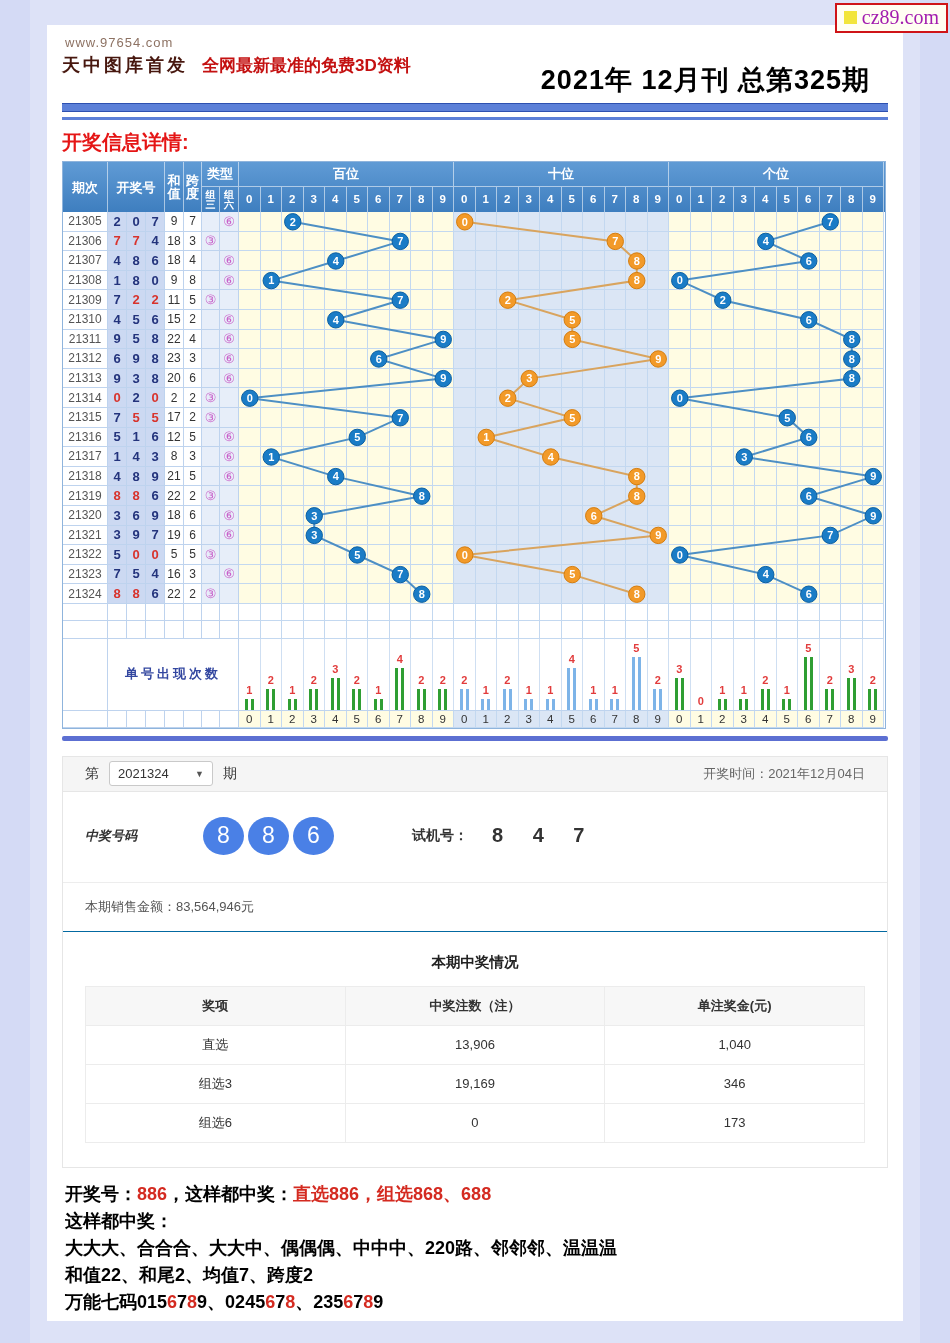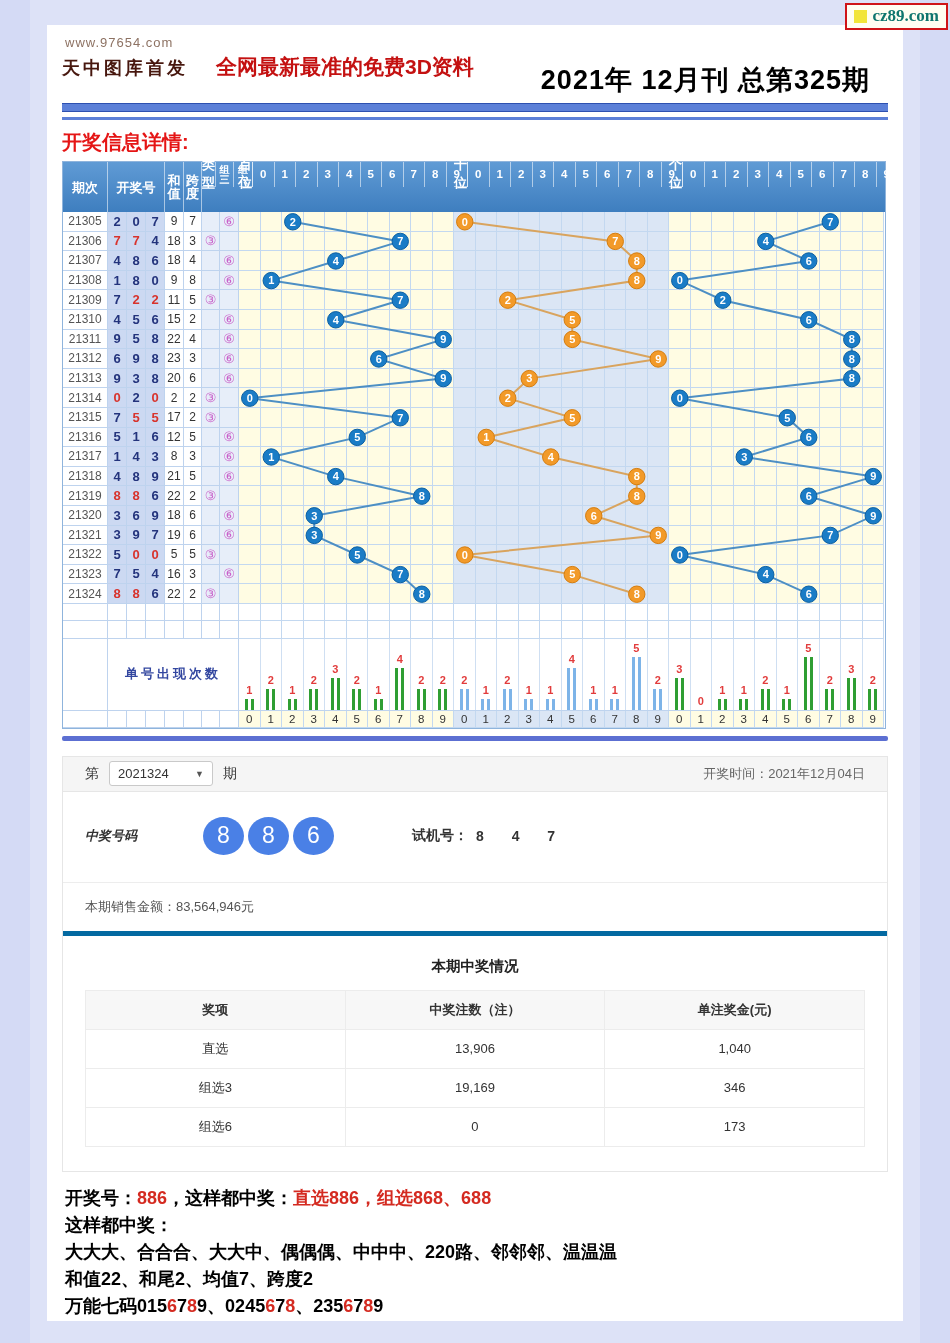--- a/index.html
+++ b/index.html
@@ -3,39 +3,39 @@
 <meta charset="utf-8">
 <style>
   html,body{margin:0;padding:0;}
   body{width:950px;height:1343px;position:relative;background:#dde2f7;font-family:"Liberation Sans",sans-serif;overflow:hidden;}
   .gutter{position:absolute;top:0;bottom:0;width:30px;background:#d4daf5;}
   .gutter.l{left:0;} .gutter.r{right:0;}
   .card{position:absolute;left:47px;top:25px;width:856px;height:1296px;background:#ffffff;box-sizing:border-box;}
   
   .cz-badge{position:absolute;top:3px;right:2px;background:#fffef2;border:2px solid #cf1418;padding:1px 7px 2px;display:flex;align-items:center;gap:5px;z-index:5;}
   .cz-sq{width:13px;height:13px;background:#f2e53a;}
-  .cz-text{color:#0f766e;font-family:"Liberation Serif",serif;font-size:17px;font-weight:bold;}
+  .cz-text{color:#a21caf;font-family:"Liberation Serif",serif;font-size:20px;font-weight:normal;}
   
   .masthead{display:flex;justify-content:space-between;padding:7px 15px 0;}
   .logo-row{display:flex;align-items:center;gap:6px;}
   .logo-icon{width:27px;height:29px;background:#b51212;border-radius:3px;display:flex;align-items:center;justify-content:center;}
   .logo-name{color:#c41111;font-size:23px;font-weight:bold;letter-spacing:2px;}
   .logo-url{color:#8d7263;font-size:13px;margin:3px 0 0 3px;letter-spacing:1px;}
   .logo-line3{display:flex;align-items:baseline;margin-top:3px;}
   .calli{font-family:"Liberation Serif",serif;font-weight:bold;font-size:18px;color:#47170e;letter-spacing:3px;}
-  .slogan{color:#c41111;font-size:21px;font-weight:bold;margin-left:28px;}
+  .slogan{color:#c41111;font-size:17px;font-weight:bold;margin-left:14px;}
   .issue-title{font-size:27px;font-weight:bold;color:#000;margin:30px 18px 0 0;letter-spacing:1px;white-space:nowrap;}
   .sep-thick{height:7px;background:#5c80d8;border-top:1px solid #2d50b0;border-bottom:1px solid #2d50b0;margin:5px 15px 0;}
   .sep-thin{height:3px;background:#5c80d8;margin:5px 15px 0;}
   .section-title{color:#e51515;font-size:20px;font-weight:bold;margin:9px 15px 5px;}
   
   .t-grid{margin:0 15px;width:822px;border:1px solid #8fb4dc;position:relative;box-sizing:content-box;}
   .t-hd{display:flex;height:50px;background:linear-gradient(#609bd5,#3e7ebf);color:#fff;font-weight:bold;font-size:13px;}
   .hc{border-right:1px solid rgba(255,255,255,.55);display:flex;align-items:center;justify-content:center;box-sizing:border-box;height:100%;flex-direction:column;line-height:13px;}
-  .hgroup{display:flex;flex-direction:row;box-sizing:border-box;}
+  .hgroup{display:flex;flex-direction:column;box-sizing:border-box;}
   .htop{height:25px;border-bottom:1px solid rgba(255,255,255,.55);width:100%;border-right:1px solid rgba(255,255,255,.55);display:flex;align-items:center;justify-content:center;box-sizing:border-box;}
   .hrow2{display:flex;height:25px;}
   .hdig{font-size:11.5px;}
   .vsm{font-size:10px;line-height:10px;}
   .t-row{display:flex;height:19.6px;}
   .tc{box-sizing:border-box;border-right:1px solid #bed3ee;border-bottom:1px solid #bed3ee;display:flex;align-items:center;justify-content:center;font-size:12px;color:#444;background:#fff;}
   .w45{width:45px}.w19{width:19px}.w18{width:18px}
   .pcell{color:#555;}
   .dcell{background:#ccd9f2;font-weight:bold;color:#23337c;font-size:13px;}
   .dcell.red{color:#d8332c;}
@@ -64,23 +64,23 @@
   .info-box{margin:15px 15px 0;border:1px solid #e6e6e6;}
   .info-topbar{height:34px;background:#f5f5f5;border-bottom:1px solid #e6e6e6;display:flex;align-items:center;font-size:14px;color:#333;padding:0 22px;}
   .dd{margin:0 10px;width:104px;height:25px;border:1px solid #c9c9c9;border-radius:3px;background:#fff;display:flex;align-items:center;justify-content:space-between;padding:0 8px;font-size:13px;color:#333;box-sizing:border-box;}
   .caret{font-size:9px;color:#555;}
   .draw-time{margin-left:auto;color:#666;font-size:13px;}
   .win-row{display:flex;align-items:center;padding:25px 0 27px 22px;}
   .win-label{font-size:13px;font-weight:bold;color:#333;width:118px;font-style:italic;}
   .balls{display:flex;gap:4px;}
   .ball{width:41px;height:38px;border-radius:50%;background:#4a80e6;color:#fff;font-size:23px;display:flex;align-items:center;justify-content:center;}
   .test-label{margin-left:78px;font-size:14px;font-weight:bold;color:#333;}
-  .test-nums{font-size:14px;font-weight:bold;color:#333;letter-spacing:12px;margin-left:8px;}
+  .test-nums{font-size:20px;font-weight:bold;color:#333;letter-spacing:12px;margin-left:24px;}
   .sales-row{border-top:1px solid #ededed;padding:15px 22px;font-size:13px;color:#555;}
-  .prize-area{padding:4px 22px 24px;border-top:5px solid #0369a1;}
+  .prize-area{padding:4px 22px 24px;border-top:1px solid #0369a1;}
   .prize-title{text-align:center;font-size:14.5px;font-weight:bold;color:#222;margin:17px 0 14px;}
   table.prize{width:100%;border-collapse:collapse;font-size:13px;color:#333;}
   .prize th{background:#f7f7f7;font-weight:bold;}
   .prize th,.prize td{border:1px solid #ececec;height:36px;text-align:center;width:33.3%;}
   
   .analysis{margin:13px 15px 0;padding-left:3px;font-size:18px;font-weight:bold;color:#000;line-height:27px;}
   .analysis .r{color:#d42a20;}
 </style>
 </head>
 <body>

